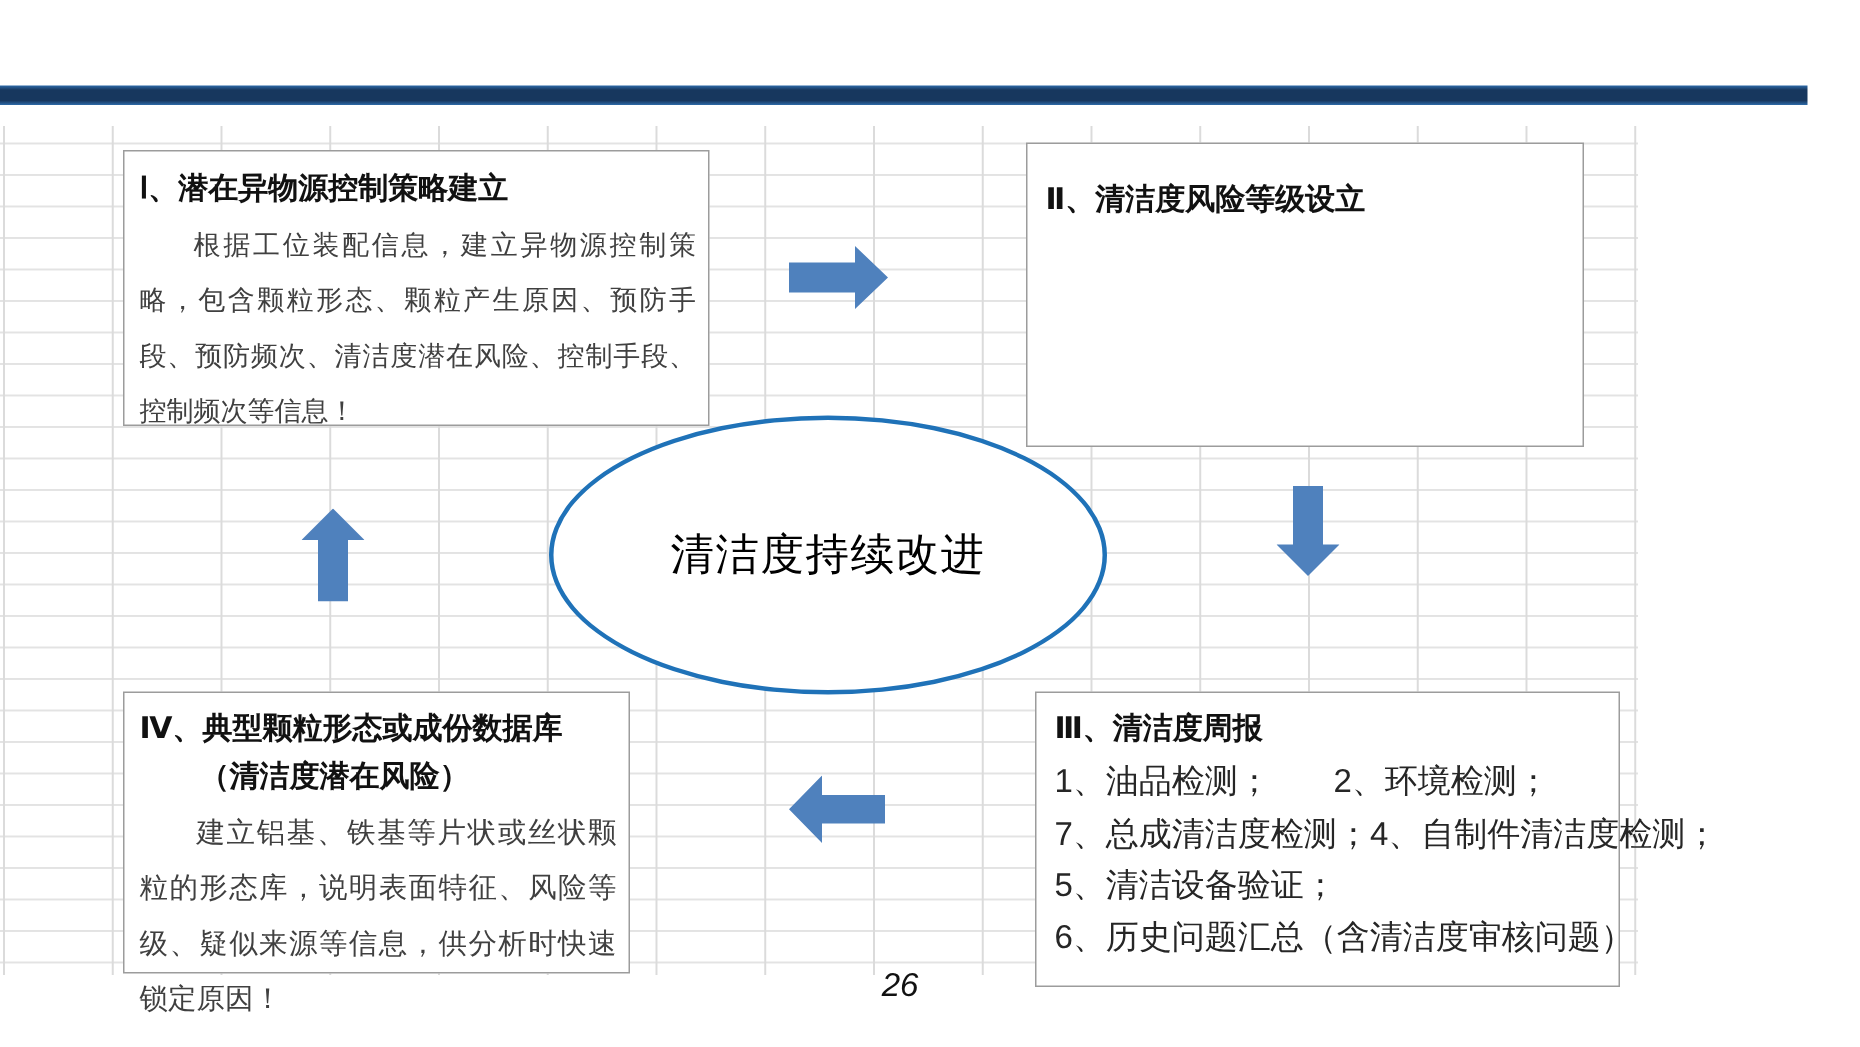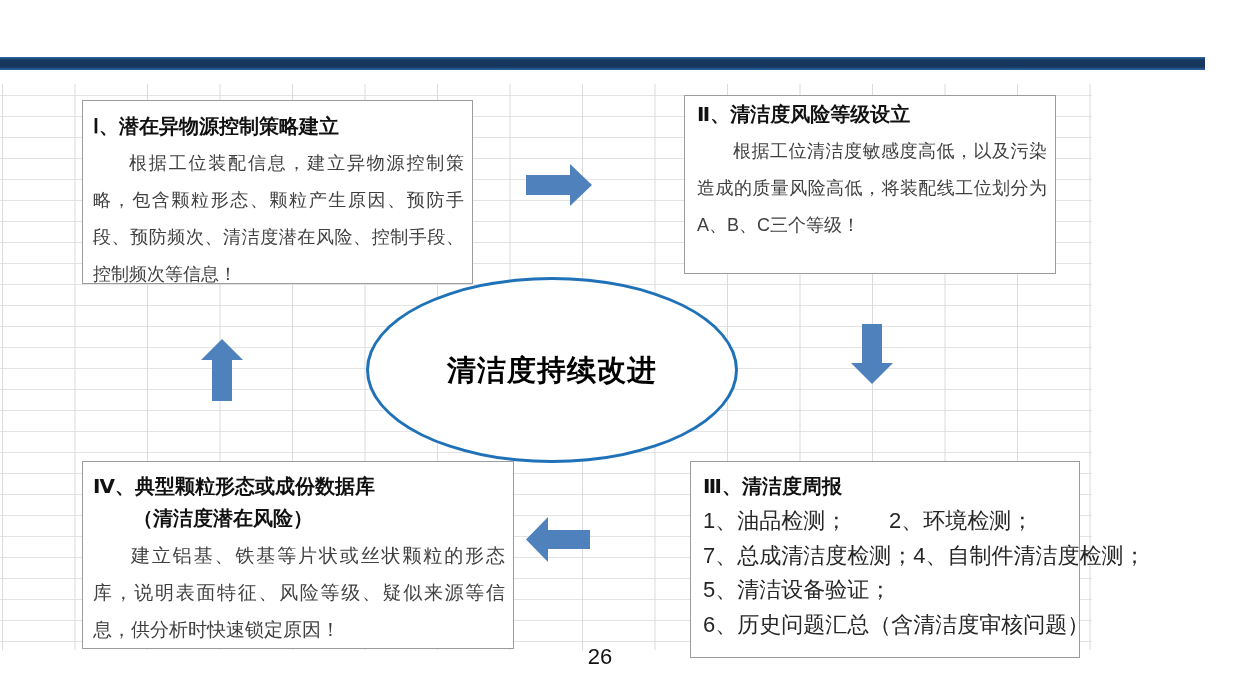--- a/index.html
+++ b/index.html
@@ -28,62 +28,61 @@
   }
   .box{
     position:absolute;background:#fff;border:1px solid #9c9c9c;box-sizing:border-box;
   }
   .box-title{font-size:20px;font-weight:bold;color:#111;line-height:32px;}
   .box-body{
     margin:3px 0 0;font-size:18px;line-height:37px;color:#404040;
     text-indent:2em;text-align:justify;
   }
   .box1{left:82px;top:100px;width:391px;height:184px;padding:9px 8px 8px 10px;font-family:Liberation Serif, serif;}
-  .box2{left:684px;top:95px;width:372px;height:179px;padding:2px 8px 8px 12px;}
-  .box4{left:82px;top:461px;width:432px;height:188px;padding:8px 8px 8px 10px;}
+  .box2{left:684px;top:95px;width:372px;height:203px;padding:21px 8px 8px 12px;}
+  .box4{left:82px;top:461px;width:338px;height:188px;padding:8px 8px 8px 10px;}
   .box4 .box-body{font-size:19px;}
   .indent2{margin-left:2em;}
   .box3{left:690px;top:461px;width:390px;height:197px;padding:8px 6px 8px 12px;}
   .box3 .list{margin-top:2px;font-size:22px;line-height:34.5px;color:#262626;}
   .box3 .row{white-space:nowrap;}
   .box3 .c1{display:inline-block;min-width:186px;}
   .ellipse{
     position:absolute;left:366px;top:277px;width:372px;height:186px;box-sizing:border-box;
     background:#fff;border:3px solid #1F72B8;border-radius:50%;
     display:flex;flex-direction:column;align-items:center;justify-content:center;
     text-align:center;
   }
-  .ellipse-line{font-size:29px;font-weight:bold;line-height:55px;color:#000;letter-spacing:1px;}
+  .ellipse-line{font-size:29px;font-weight:normal;line-height:55px;color:#000;letter-spacing:1px;}
   .arrow{position:absolute;display:block;}
   .arrow-right{left:526px;top:164px;}
   .arrow-down{left:851px;top:324px;}
   .arrow-left{left:526px;top:517px;}
   .arrow-up{left:201px;top:339px;}
   .page-number{
     position:absolute;left:560px;top:644px;width:80px;text-align:center;
-    font-size:22px;color:#111;
+    font-size:22px;color:#111;font-style:italic;
   }
 </style>
 </head>
 <body>
 
 <div class="slide">
 
   <div class="grid-bg"></div>
 
   <div class="title-bar"></div>
 
   <section class="box box1">
     <div class="box-title">Ⅰ、潜在异物源控制策略建立</div>
     <p class="box-body">根据工位装配信息，建立异物源控制策略，包含颗粒形态、颗粒产生原因、预防手段、预防频次、清洁度潜在风险、控制手段、控制频次等信息！</p>
   </section>
 
   <section class="box box2">
     <div class="box-title">Ⅱ、清洁度风险等级设立</div>
-    <p class="box-body">根据工位清洁度敏感度高低，以及污染造成的质量风险高低，将装配线工位划分为A、B、C三个等级！</p>
   </section>
 
   <div class="ellipse">
     <div class="ellipse-line">清洁度持续改进</div>
   </div>
 
   <section class="box box3">
     <div class="box-title">Ⅲ、清洁度周报</div>
     <div class="list">
       <div class="row">

